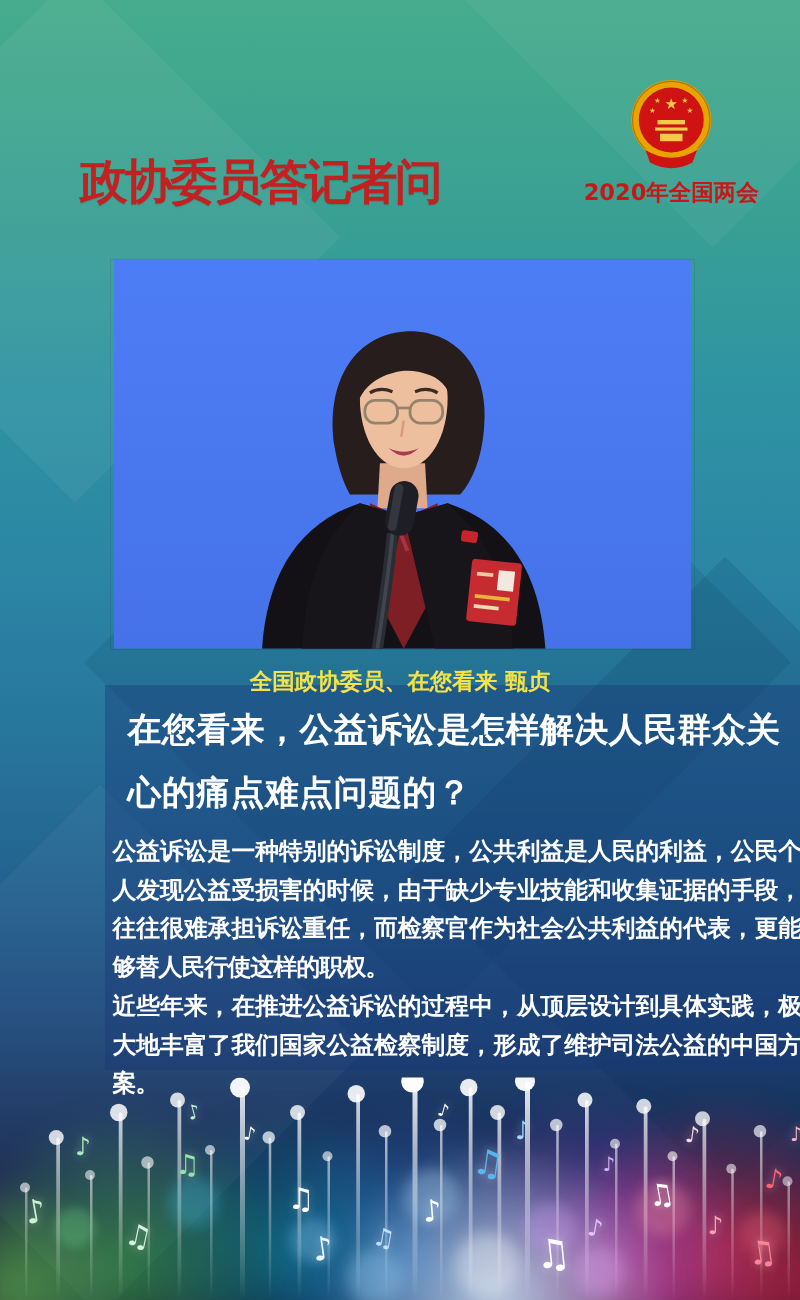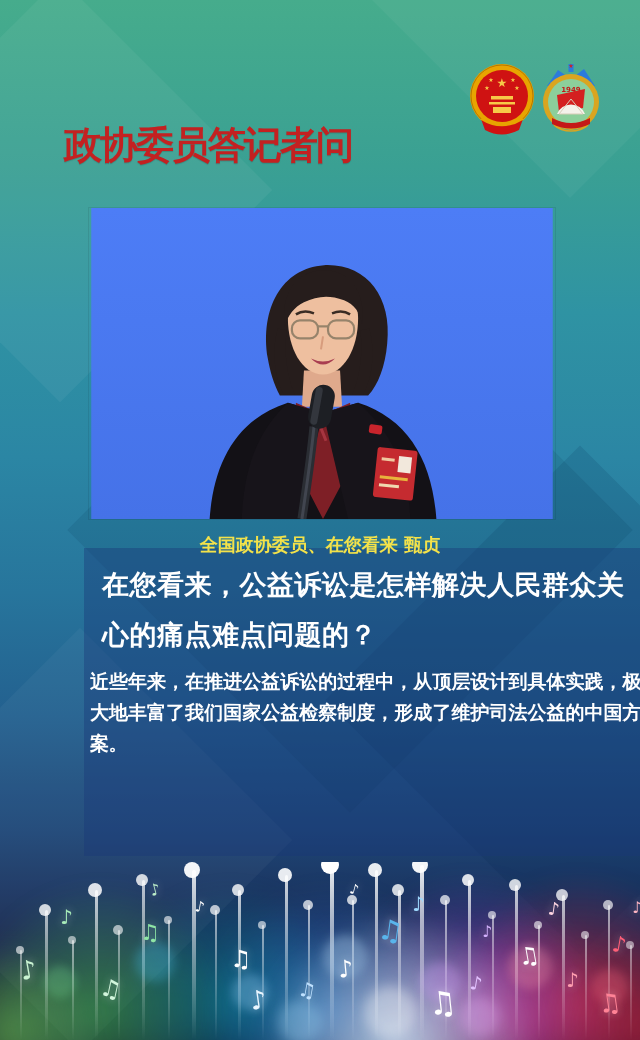--- a/index.html
+++ b/index.html
@@ -96,36 +96,22 @@
         <text x="44" y="20" font-size="6" fill="#f7c948" text-anchor="middle">★</text>
         <text x="18" y="28" font-size="6" fill="#f7c948" text-anchor="middle">★</text>
         <text x="48" y="28" font-size="6" fill="#f7c948" text-anchor="middle">★</text>
         <rect x="22" y="34" width="22" height="3.5" fill="#f7c948"></rect>
         <rect x="20" y="40" width="26" height="2.5" fill="#f7c948"></rect>
         <rect x="24" y="45" width="18" height="6" fill="#f7c948"></rect>
         <path d="M12 57 Q33 70 54 57 L50 68 Q33 77 16 68 Z" fill="#cf1212"></path>
         <path d="M12 57 Q33 70 54 57" fill="none" stroke="#e8a400" stroke-width="1.5"></path>
       </svg>
     </span>
-    <span>
-      <svg width="68" height="72" viewBox="0 0 68 72">
-        <path d="M10 24 L21 8 L34 17 L47 7 L58 24 Z" fill="#2b7bdc"></path>
-        <rect x="31.5" y="2" width="5" height="8" fill="#2b7bdc"></rect>
-        <text x="34" y="6" font-size="6" fill="#d42020" text-anchor="middle">★</text>
-        <circle cx="34" cy="40" r="28" fill="#d9a520"></circle>
-        <circle cx="34" cy="40" r="23" fill="#8ccf9b"></circle>
-        <text x="34" y="30" font-size="7" fill="#c41818" text-anchor="middle" font-weight="bold">1949</text>
-        <path d="M20 33 L48 27 L46 46 L22 50 Z" fill="#d42020"></path>
-        <path d="M20 52 A15 15 0 0 1 48 52 Z" fill="#f5f2ea"></path>
-        <path d="M22 52 L34 37 L46 52 Z" fill="none" stroke="#d8cdb8" stroke-width="1"></path>
-        <path d="M12 52 A23 23 0 0 0 56 52 L51 64 A20 12 0 0 1 17 64 Z" fill="#d9a520"></path>
-        <path d="M15 56 Q34 66 53 56 L53 62 Q34 71 15 62 Z" fill="#c41818"></path>
-      </svg>
-    </span>
   </div>
+  <div class="event">2020年全国两会</div>
 </div>
 
 <div class="layer photo">
   <svg width="466" height="311" viewBox="0 0 460 310">
     <defs>
       <linearGradient id="pbg" x1="0" y1="0" x2="0" y2="1">
         <stop offset="0" stop-color="#4d7df6"></stop>
         <stop offset="1" stop-color="#4572e8"></stop>
       </linearGradient>
     </defs>
@@ -165,20 +151,21 @@
       <rect x="221" y="179" width="7" height="38" rx="3.5" fill="#33363d" transform="rotate(10 229 198)"></rect>
     </g>
   </svg>
 </div>
 
 <div class="layer caption">全国政协委员、在您看来 甄贞</div>
 
 <div class="layer panel">
   <div class="question">在您看来，公益诉讼是怎样解决人民群众关心的痛点难点问题的？</div>
   <div class="answer">
+    <p>公益诉讼是一种特别的诉讼制度，公共利益是人民的利益，公民个人发现公益受损害的时候，由于缺少专业技能和收集证据的手段，往往很难承担诉讼重任，而检察官作为社会公共利益的代表，更能够替人民行使这样的职权。</p>
     <p>近些年来，在推进公益诉讼的过程中，从顶层设计到具体实践，极大地丰富了我们国家公益检察制度，形成了维护司法公益的中国方案。</p>
   </div>
 </div>
 
 <div class="layer decor">
     <div class="glow" style="left: -80px; top: 80px; width: 180px; height: 180px; background: radial-gradient(circle, rgba(120, 220, 80, 0.5) 0%, rgba(0, 0, 0, 0) 70%);"></div>
     <div class="glow" style="left: -30px; top: 20px; width: 260px; height: 260px; background: radial-gradient(circle, rgba(70, 200, 90, 0.55) 0%, rgba(0, 0, 0, 0) 70%);"></div>
     <div class="glow" style="left: 110px; top: 20px; width: 240px; height: 240px; background: radial-gradient(circle, rgba(0, 180, 200, 0.45) 0%, rgba(0, 0, 0, 0) 70%);"></div>
     <div class="glow" style="left: 200px; top: 20px; width: 260px; height: 260px; background: radial-gradient(circle, rgba(50, 140, 255, 0.55) 0%, rgba(0, 0, 0, 0) 70%);"></div>
     <div class="glow" style="left: 260px; top: 45px; width: 280px; height: 280px; background: radial-gradient(circle, rgba(220, 240, 255, 0.8) 0%, rgba(0, 0, 0, 0) 70%);"></div>

